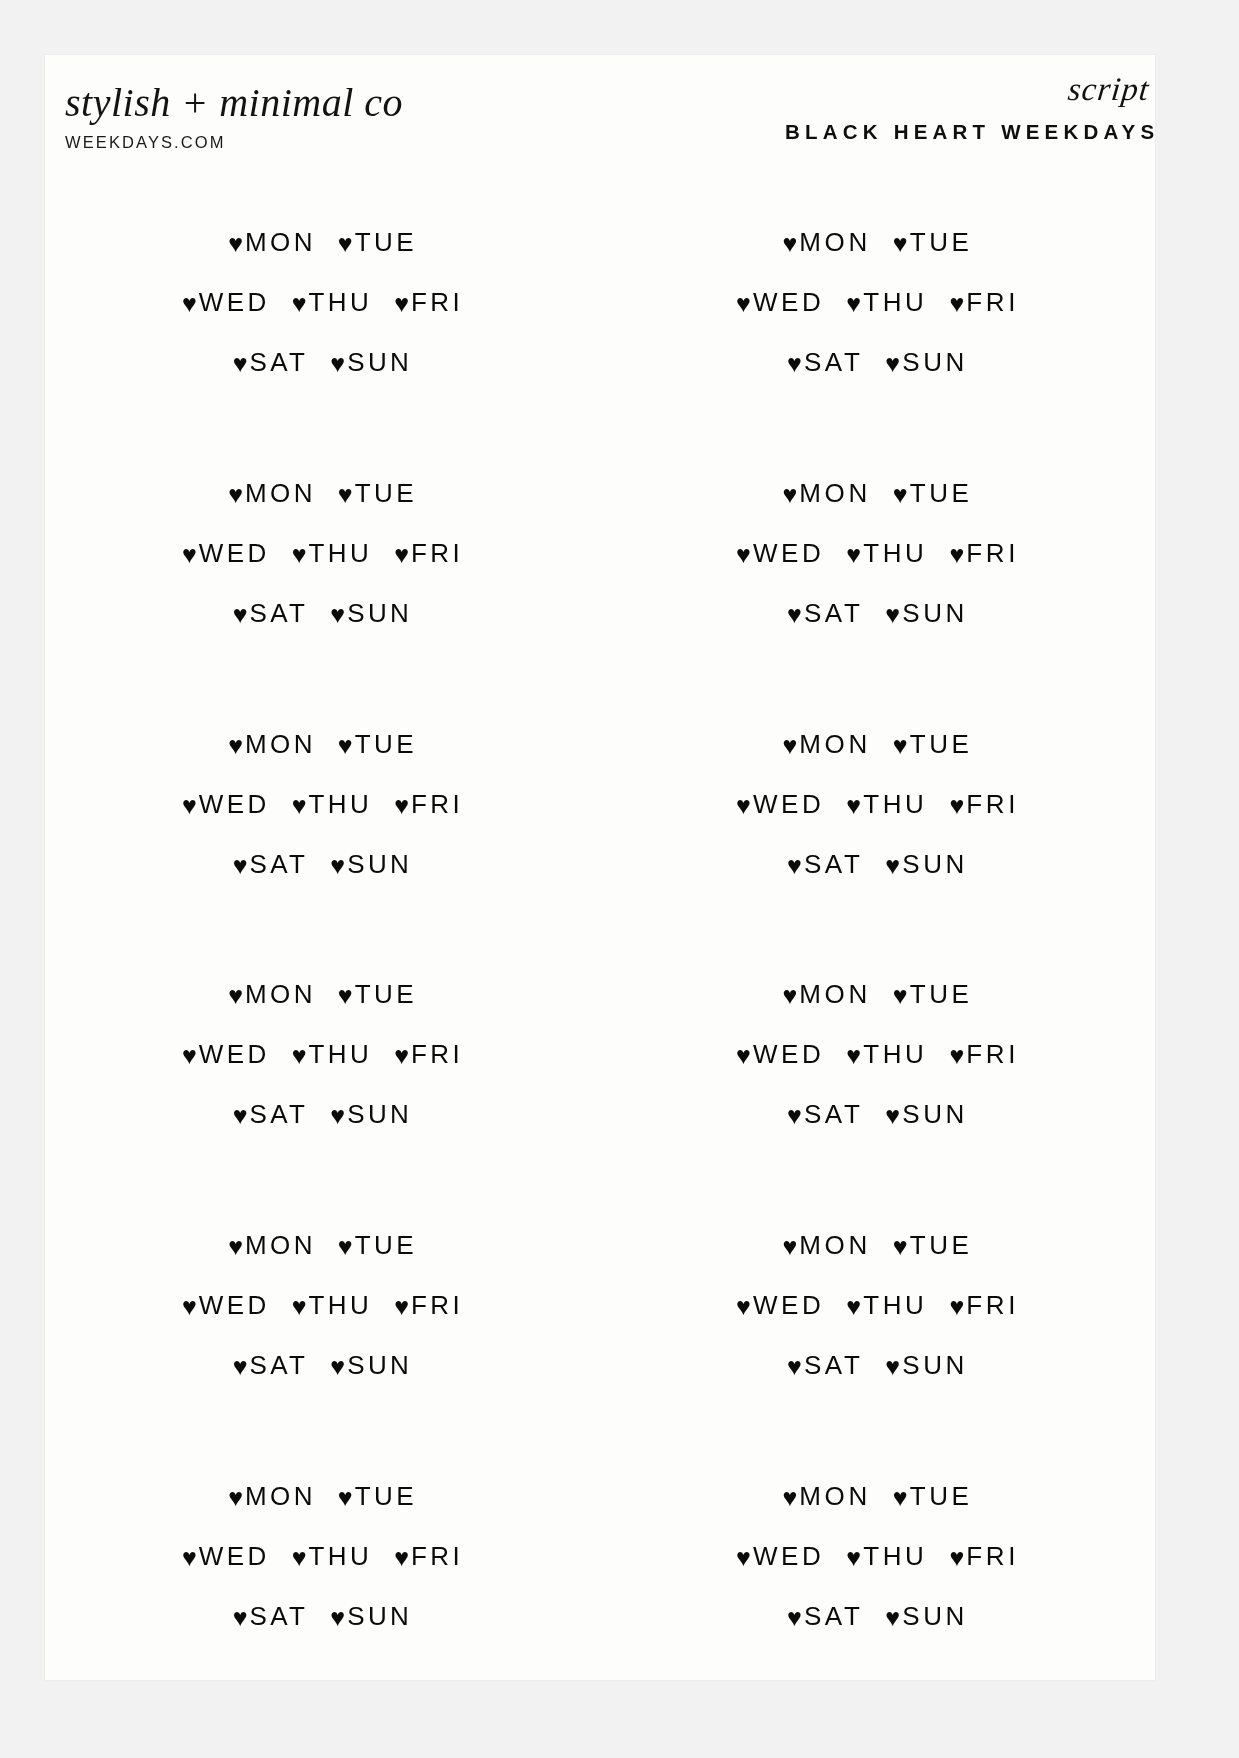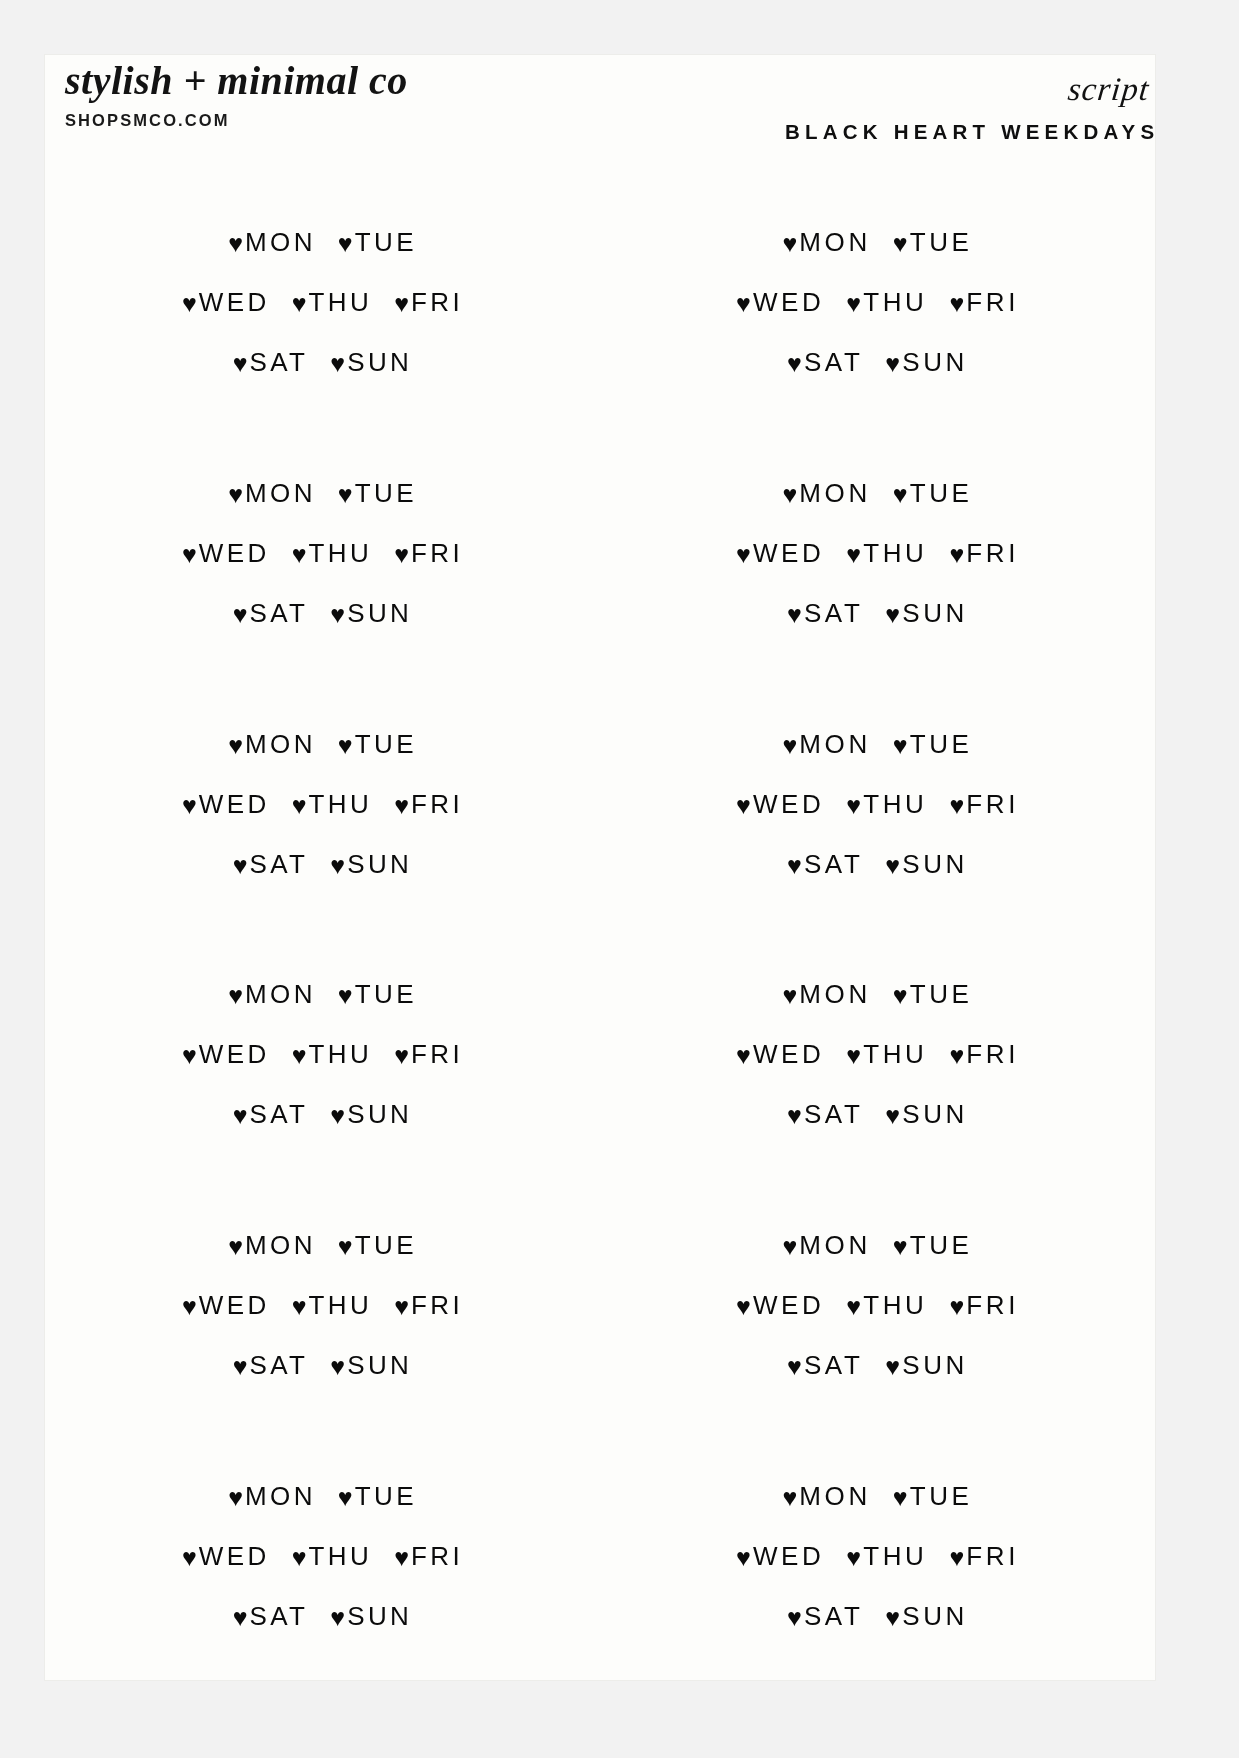--- a/index.html
+++ b/index.html
@@ -25,22 +25,21 @@
   }
 
   
   .header {
     position: relative;
     height: 120px;
   }
   .brand {
     position: absolute;
     left: 20px;
-    top: 6px;
-    font-weight: bold;
+    top: 28px;
   }
   .brand-name {
     font-family: "Liberation Serif", serif;
     font-style: italic;
     font-size: 40px;
     letter-spacing: 0.5px;
     color: #131313;
     white-space: nowrap;
     line-height: 1;
   }
@@ -136,21 +135,21 @@
   .col-right .day { letter-spacing: 3.6px; }
 </style>
 </head>
 <body>
 
 <div id="sheet">
 
   <div class="header">
     <div class="brand">
       <div class="brand-name">stylish + minimal co</div>
-      <div class="brand-url">SHOPSMCO.COM</div>
+      <div class="brand-url">WEEKDAYS.COM</div>
     </div>
     <div class="header-right">
       <div class="script-word">script</div>
       <div class="title-line">BLACK HEART WEEKDAYS</div>
     </div>
   </div>
 
   <div class="grid">
 
     <div class="grid-row">

